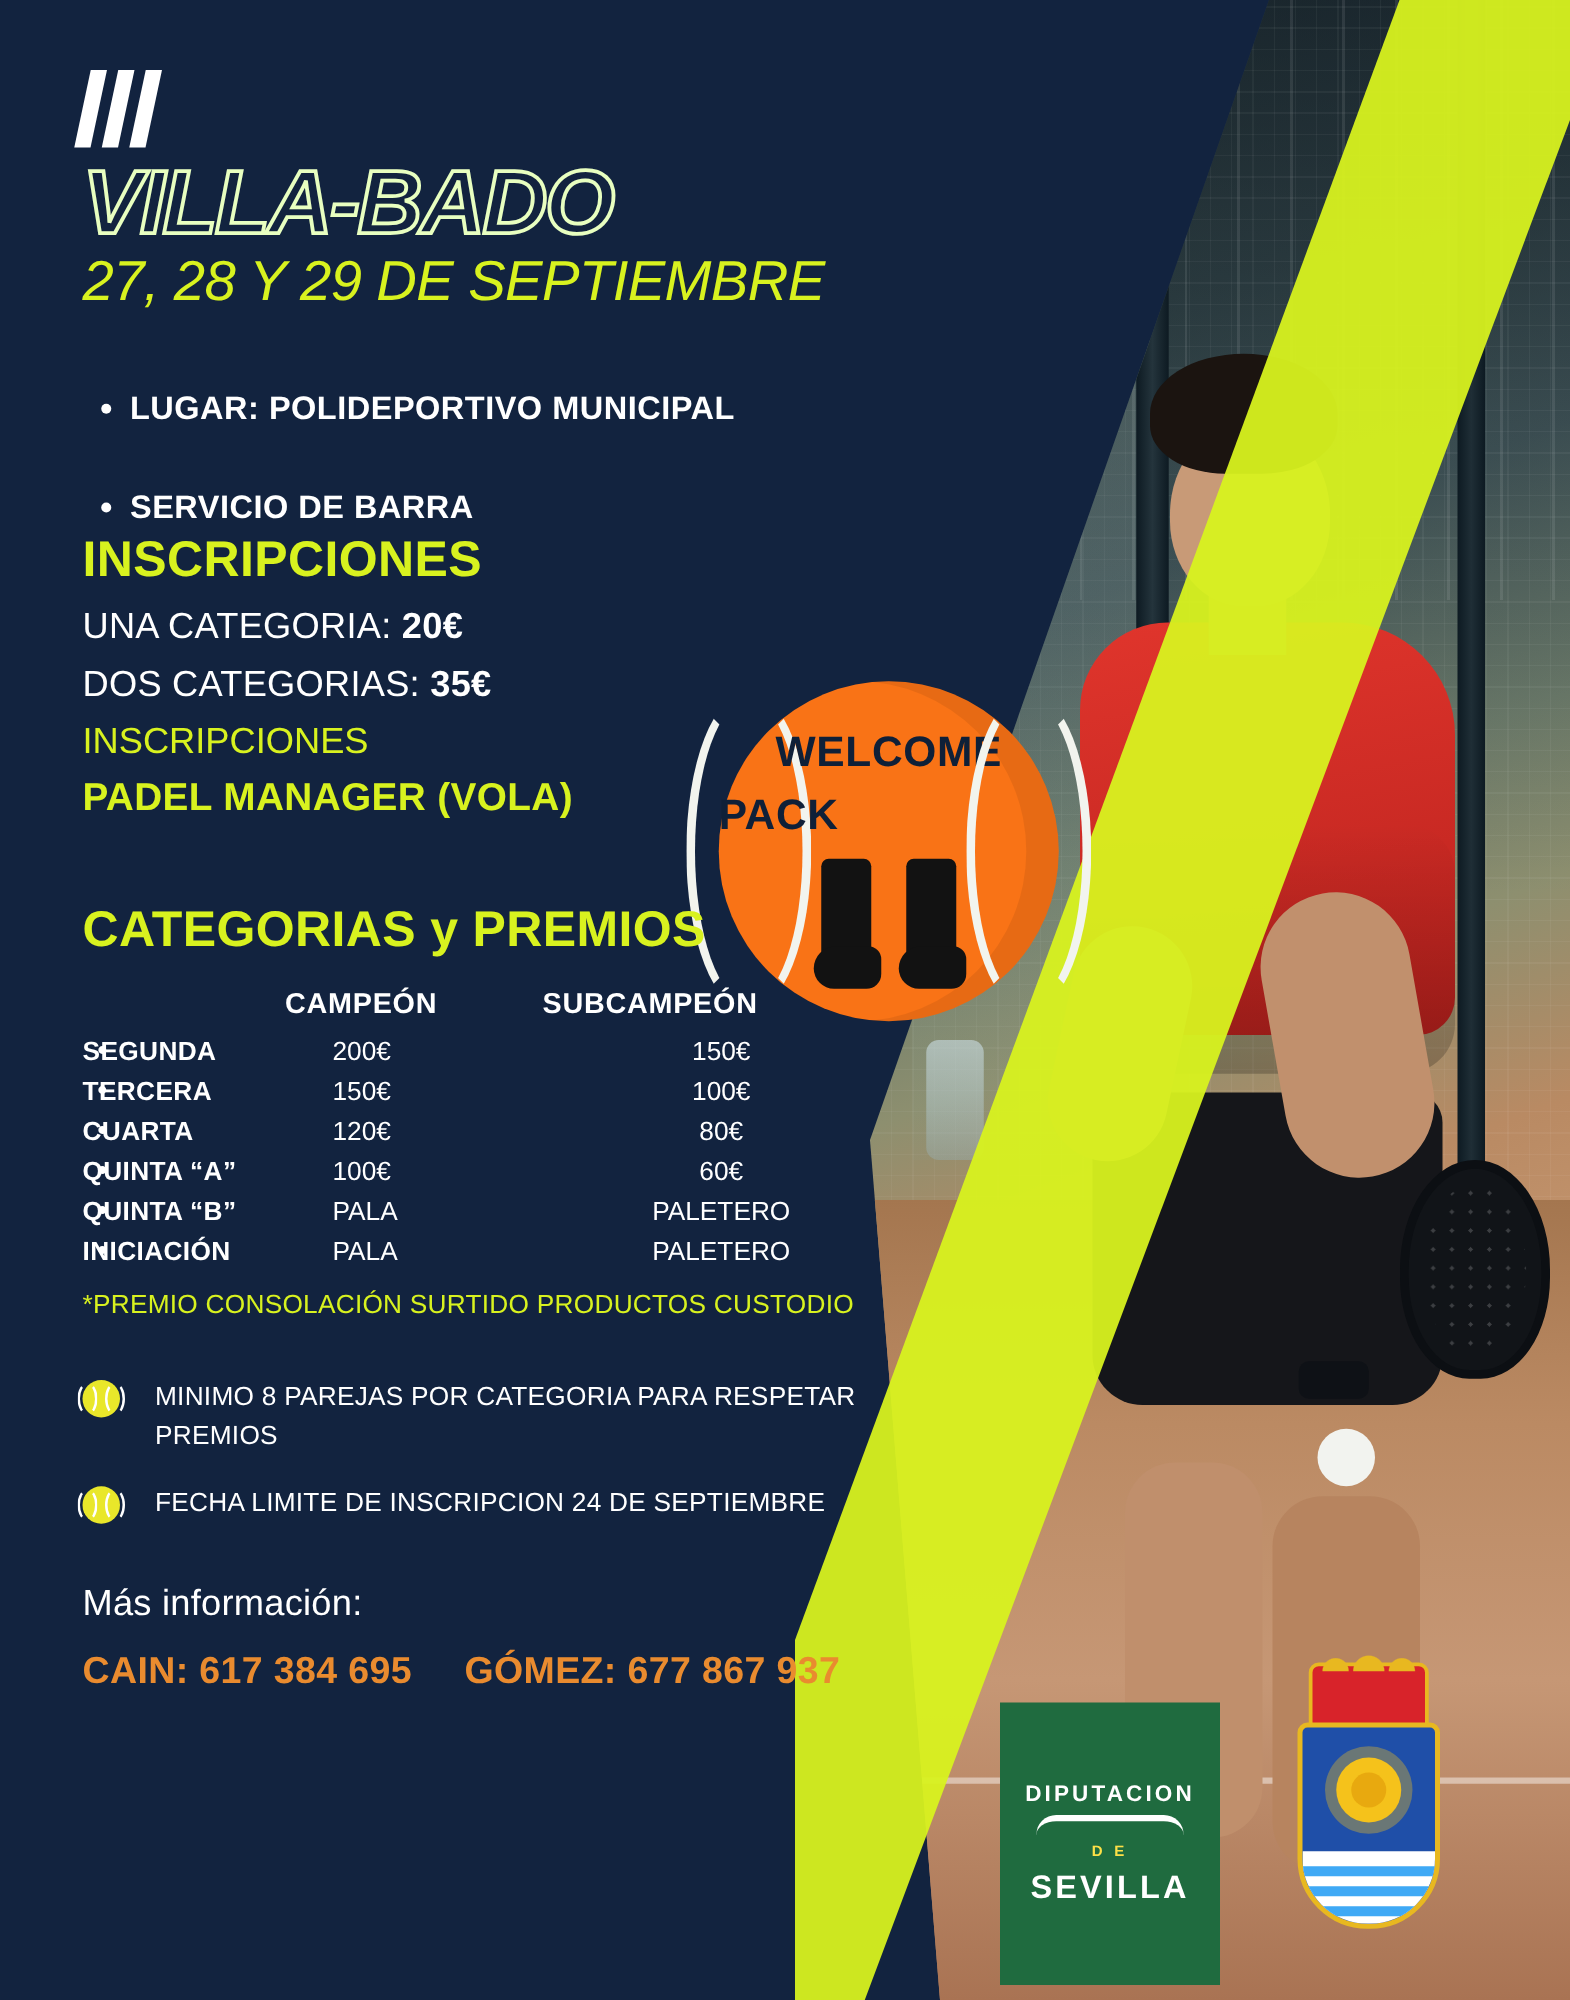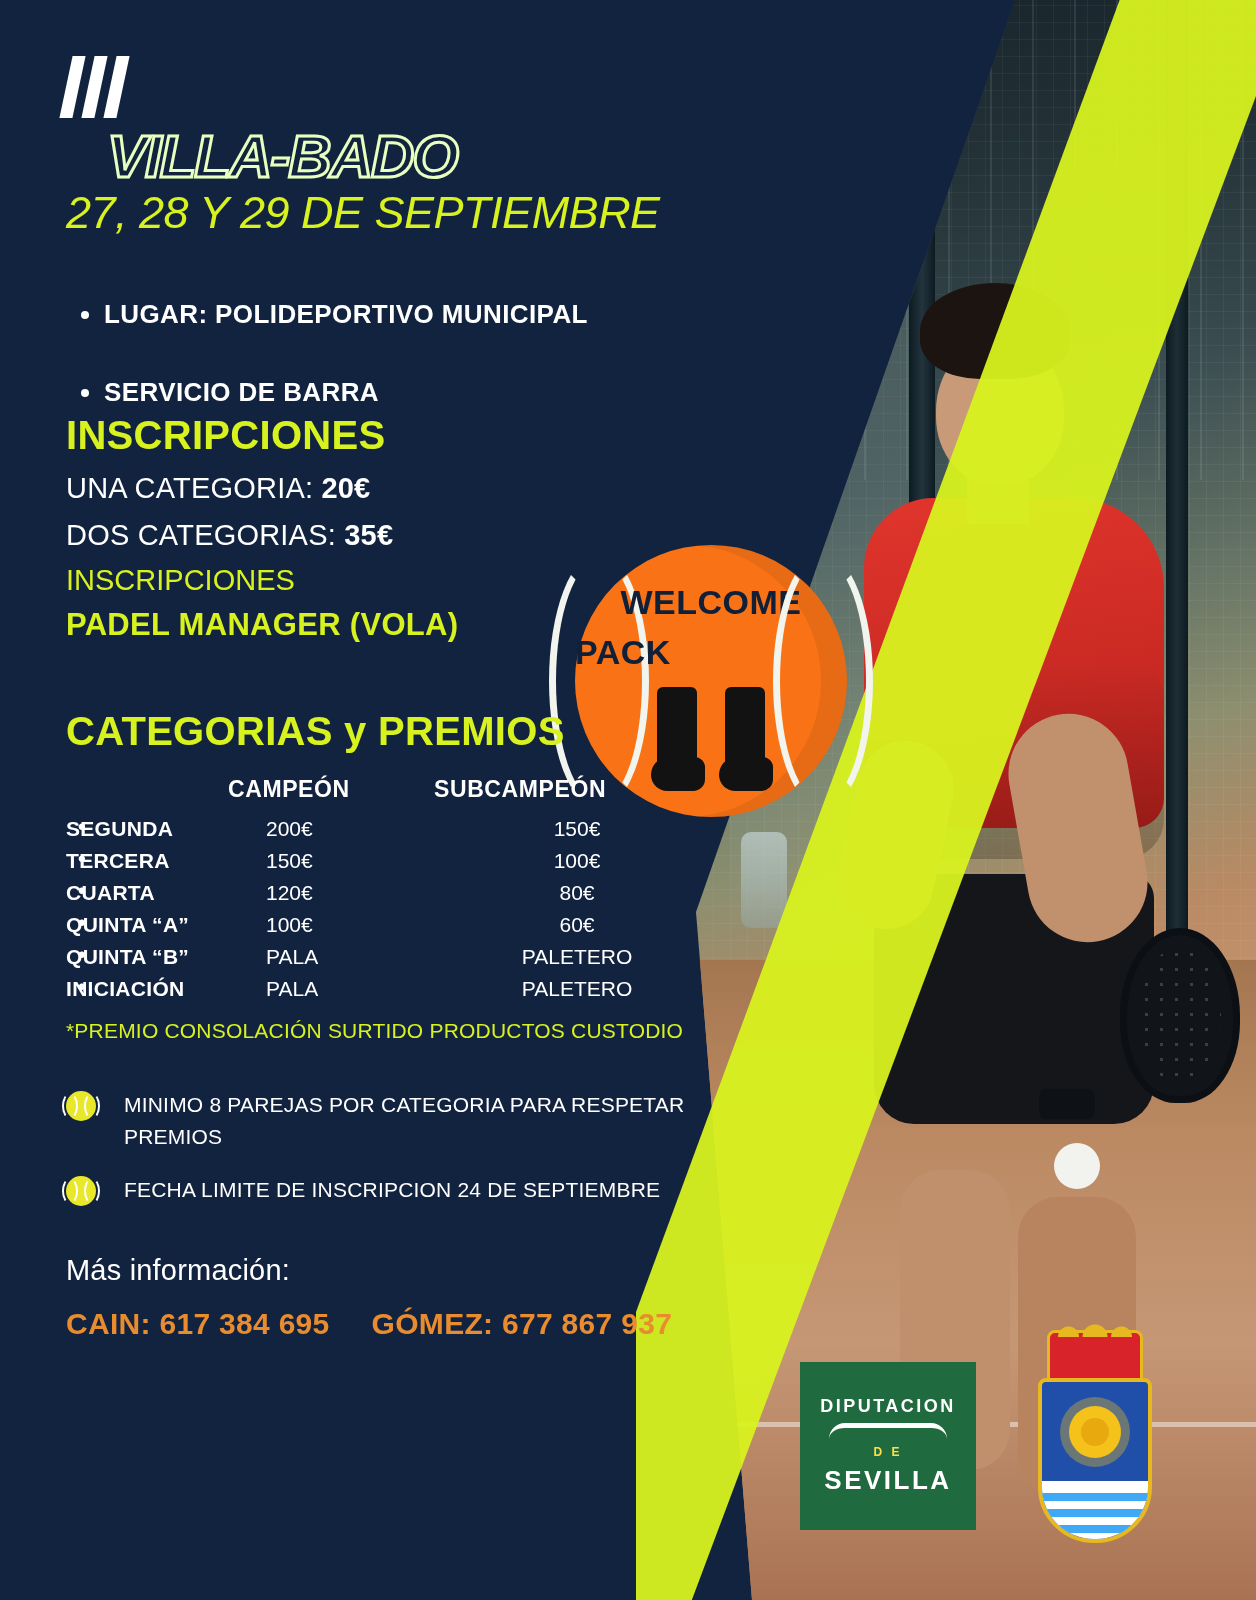--- a/index.html
+++ b/index.html
@@ -87,26 +87,25 @@
 
   .title-row { display: flex; align-items: center; gap: 18px; }
   .bars { display: flex; gap: 9px; transform: skewX(-12deg); }
   .bars i { display: block; width: 13px; height: 62px; background: #fff; }
   .title1 {
     font-size: 62px; font-weight: 900; font-style: italic; letter-spacing: -1px;
     color: #d8f21f; line-height: 1; white-space: nowrap;
   }
   .title2 {
     margin-top: 8px;
-    font-size: 60px; font-weight: 900; font-style: italic; letter-spacing: -2px;
+    font-size: 72px; font-weight: 900; font-style: italic; letter-spacing: -2px;
     line-height: 1.02;
     color: #12233f;
     -webkit-text-stroke: 3px #e8ffc0;
     text-shadow: 0 0 0 #fff;
-    margin-left: 41px;
   }
   .dates {
     margin-top: 0;
     font-size: 45px; font-weight: 400; font-style: italic; color: #d8f21f; letter-spacing: -.5px;
   }
 
   .bullets { margin-top: 54px; padding-left: 38px; }
   .bullets li { color: #ffffff; font-size: 26px; font-weight: 800; letter-spacing: .4px; line-height: 1.62; margin-top: 36px; }
 
   .h-lime { color: #d8f21f; font-size: 40px; font-weight: 900; letter-spacing: .3px; }
@@ -157,21 +156,21 @@
   .badge .w1 { position: absolute; top: 38px; left: 0; right: 0; text-align: center; font-size: 34px; font-weight: 900; color: #0f2038; letter-spacing: .5px; }
   .badge .w2 { position: absolute; top: 88px; left: 0; right: 0; text-align: left; font-size: 34px; font-weight: 700; color: #0f2038; letter-spacing: .5px; }
   .socks { position: absolute; top: 142px; left: 50%; transform: translateX(-50%); width: 120px; height: 110px; }
   .sock { position: absolute; top: 0; width: 40px; height: 78px; background: #121212; border-radius: 6px 6px 0 0; }
   .sock:after { content: ""; position: absolute; bottom: -26px; left: -6px; width: 54px; height: 34px; background: #121212; border-radius: 24px 14px 16px 22px; }
   .sock.l { left: 6px; }
   .sock.r { right: 6px; }
 
   
   .logo-dip {
-    position: absolute; left: 800px; top: 1362px; width: 176px; height: 168px;
+    position: absolute; left: 800px; top: 1362px; width: 176px; height: 226px;
     background: #1f6b3f; display: flex; flex-direction: column; align-items: center; justify-content: center; gap: 6px;
   }
   .logo-dip .l1 { color: #fff; font-size: 18px; font-weight: 700; letter-spacing: 2.5px; }
   .logo-dip .arc { width: 118px; height: 16px; border-top: 5px solid #fff; border-radius: 60px 60px 0 0; }
   .logo-dip .l2 { color: #fde047; font-size: 12px; font-weight: 700; letter-spacing: 3px; }
   .logo-dip .l3 { color: #fff; font-size: 26px; font-weight: 700; letter-spacing: 2.5px; }
 
   .shield { position: absolute; left: 1030px; top: 1330px; width: 130px; height: 225px; }
   .crown { position: absolute; left: 50%; transform: translateX(-50%); top: 0; width: 96px; height: 52px; background: #d8232a; border-radius: 8px 8px 4px 4px; border: 3px solid #e8b820; }
   .crown:before { content:""; position:absolute; top: -16px; left: 6px; right: 6px; height: 20px;

